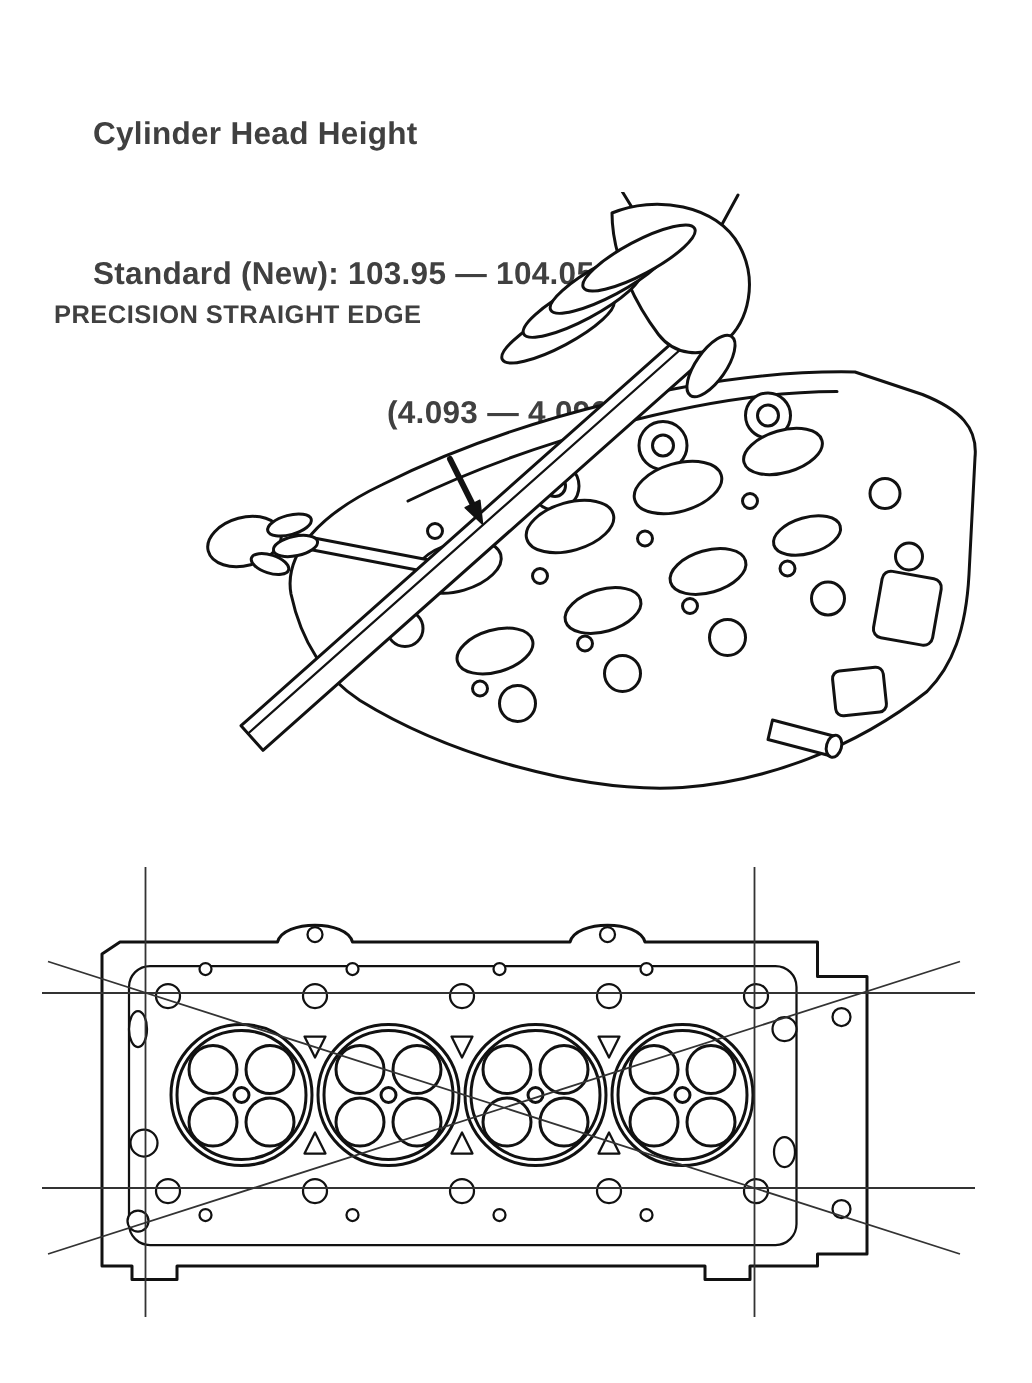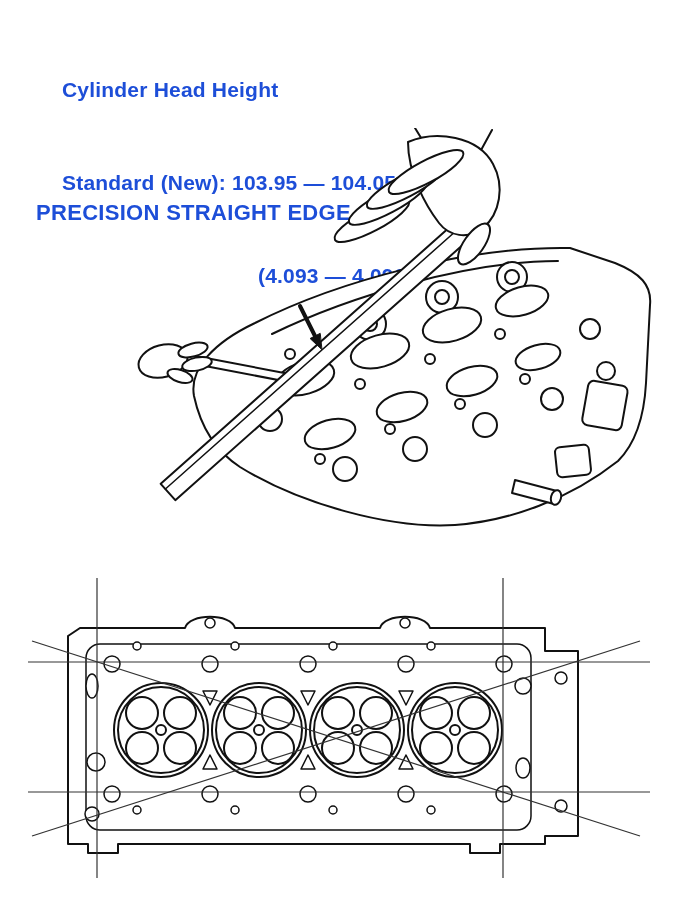--- a/index.html
+++ b/index.html
@@ -1,28 +1,28 @@
 <!DOCTYPE html>
 <html><head>
 <meta charset="utf-8">
 <style>
   html,body{margin:0;padding:0;background:#fff;}
   .page{
     position:relative;width:688px;height:922px;background:#ffffff;
-    font-family:"Liberation Sans",sans-serif;color:#1d4ed8;overflow:hidden;
+    font-family:"Liberation Sans",sans-serif;color:#404040;overflow:hidden;
   }
   .spec-block{
     position:absolute;left:62px;top:12px;
     font-weight:bold;font-size:21px;line-height:31px;letter-spacing:0.2px;
     white-space:pre;
   }
   .spec-in{padding-left:196px;}
   .callout{
     position:absolute;left:36px;top:200px;
-    font-weight:bold;font-size:22px;letter-spacing:0.3px;
+    font-weight:bold;font-size:17px;letter-spacing:0.3px;
   }
   .fig{position:absolute;left:0;}
   .fig1{top:128px;}
   .fig2{top:556px;}
   svg{display:block;}
 </style>
 </head>
 <body>
 
 <div class="page">

